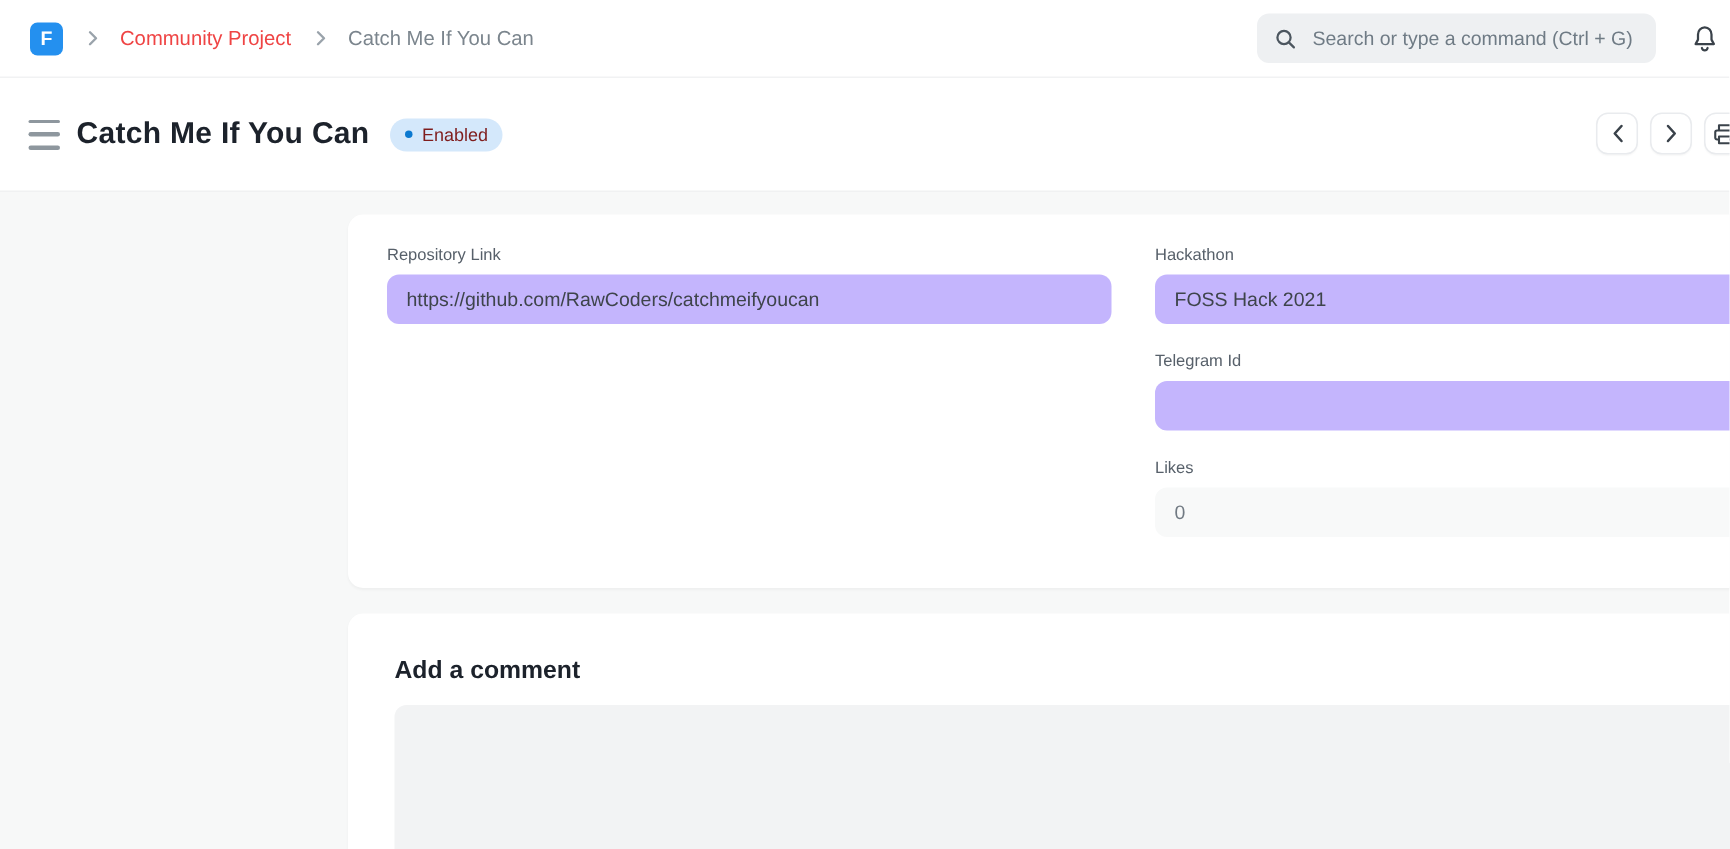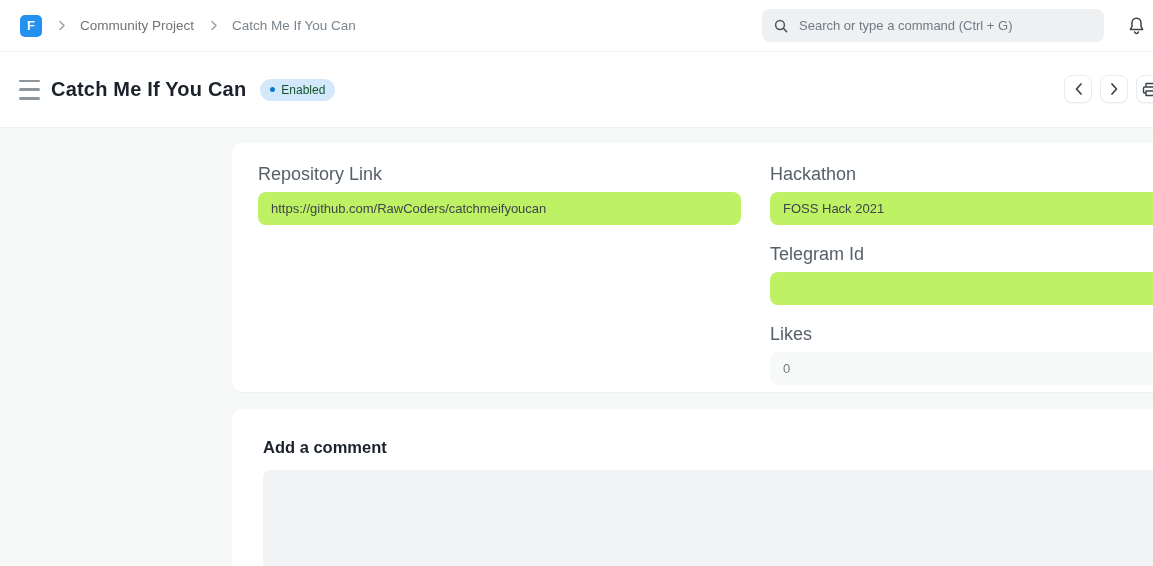--- a/index.html
+++ b/index.html
@@ -16,24 +16,24 @@
     border-bottom:1px solid #f1f2f3;display:flex;align-items:center;
     padding:0 4px 0 20px;
   }
   .app-logo{
     width:22px;height:22px;border-radius:5px;background:#2490ef;border:none;
     color:#fff;font-weight:800;font-size:13px;line-height:22px;text-align:center;
     cursor:pointer;padding:0;flex:0 0 auto;font-family:"Liberation Sans",sans-serif;
   }
   .crumb-sep{display:flex;align-items:center;margin:0 14px 0 16px;flex:0 0 auto;}
   .crumb-sep svg{stroke:#9aa3ab;}
-  .crumb{font-size:13.5px;color:#737373;text-decoration:none;cursor:pointer;flex:0 0 auto;}
+  .crumb{font-size:13.5px;color:#ef4444;text-decoration:none;cursor:pointer;flex:0 0 auto;}
   .crumb.muted{color:#7b858d;}
   .search-box{
-    margin-left:auto;width:342px;height:33px;border-radius:8px;background:#eef0f2;
+    margin-left:auto;width:266px;height:33px;border-radius:8px;background:#eef0f2;
     display:flex;align-items:center;padding:0 12px;flex:0 0 auto;
   }
   .search-box svg{flex:0 0 auto;margin-right:9px;}
   .search-box input{
     border:none;background:transparent;outline:none;width:100%;
     font-size:13px;color:#3e464e;font-family:"Liberation Sans",sans-serif;
   }
   .search-box input::placeholder{color:#6f7b85;opacity:1;}
   .bell-btn{
     margin-left:19px;width:26px;height:26px;border:none;background:transparent;
@@ -51,44 +51,44 @@
   }
   .hamburger-btn span{display:block;height:2.5px;border-radius:2px;background:#8e979e;width:21px;}
   .page-title{
     margin:0 0 0 9px;font-size:20px;font-weight:700;color:#1c222b;letter-spacing:.2px;flex:0 0 auto;
   }
   .status-badge{
     margin-left:14px;height:22px;border-radius:11px;background:#d4e8fb;
     display:flex;align-items:center;padding:0 10px;flex:0 0 auto;
   }
   .status-badge .dot{width:5px;height:5px;border-radius:50%;background:#0b79d0;margin-right:6px;}
-  .status-badge .txt{font-size:12px;color:#14532d;}
+  .status-badge .txt{font-size:12px;color:#7f1d1d;}
   .head-actions{position:absolute;right:-11px;top:23px;display:flex;gap:8px;}
   .icon-btn{
     width:28px;height:28px;border-radius:8px;background:#fff;border:1px solid #e9ebee;
     box-shadow:0 1px 1px rgba(0,0,0,.03);cursor:pointer;display:flex;
     align-items:center;justify-content:center;padding:0;
   }
   .icon-btn svg{stroke:#3a424a;}
 
   
   .page-body{position:absolute;top:128px;left:0;right:0;bottom:0;background:#f7f8f8;}
   .card{
     position:absolute;left:232px;width:1000px;background:#fff;border-radius:10px;
     box-shadow:0 1px 2px rgba(0,0,0,.04);
   }
   .card-form{top:15px;height:249px;}
   .form-grid{
     position:absolute;left:26px;top:21px;right:26px;
     display:grid;grid-template-columns:483px 1fr;column-gap:29px;
   }
   .field{margin-bottom:19px;}
-  .field label{display:block;font-size:18px;color:#57606a;margin-bottom:7px;}
+  .field label{display:block;font-size:11px;color:#57606a;margin-bottom:7px;}
   .field input{
-    width:100%;height:33px;border:none;border-radius:8px;background:#bef264;
+    width:100%;height:33px;border:none;border-radius:8px;background:#c4b5fd;
     padding:0 13px;font-size:13px;color:#3e444b;outline:none;
     font-family:"Liberation Sans",sans-serif;
   }
   .field input.readonly{background:#f8f9f9;color:#717a83;}
 
   .card-comment{top:281px;height:380px;}
   .comment-heading{margin:29px 0 0 31px;font-size:16.5px;font-weight:700;color:#1c222b;}
   .comment-input{
     position:absolute;left:31px;top:61px;width:938px;height:300px;
     background:#f2f3f4;border:none;border-radius:8px;resize:none;outline:none;

